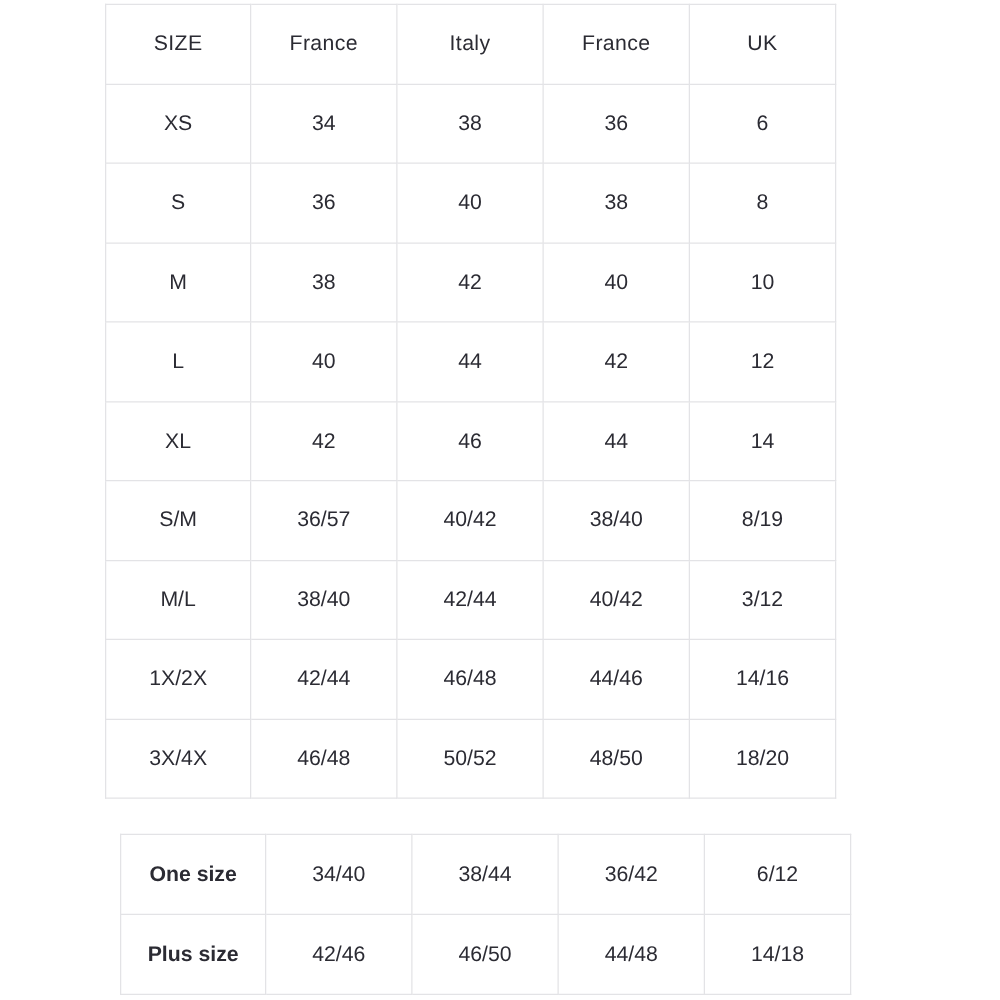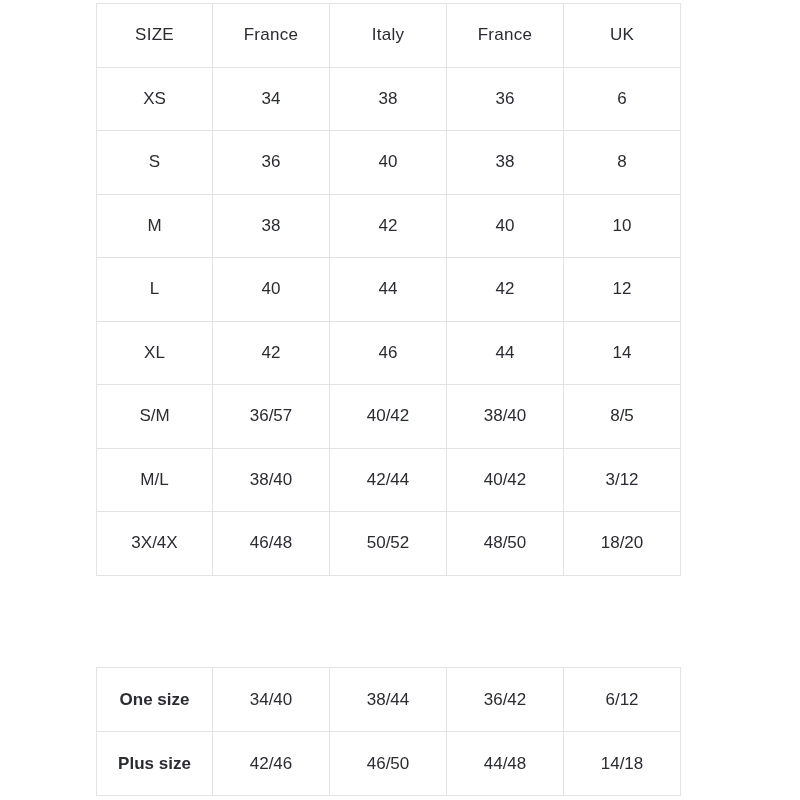--- a/index.html
+++ b/index.html
@@ -30,21 +30,21 @@
     border: 1px solid #e3e3e6;
     text-align: center;
     vertical-align: middle;
     font-size: 17px;
     font-weight: 400;
     color: #2b2b33;
     padding: 0;
   }
   .main-table {
     position: absolute;
-    left: 96px;
+    left: 84px;
     top: 3px;
   }
   .main-table td,
   .main-table th {
     height: 62.5px;
   }
   .main-table .col-size { width: 116px; }
   .main-table .col-std  { width: 117px; }
   .head-cell {
     font-weight: bold;
@@ -124,28 +124,35 @@
         <td>42</td>
         <td>46</td>
         <td>44</td>
         <td>14</td>
       </tr>
       <tr>
         <td class="row-label">S/M</td>
         <td>36/57</td>
         <td>40/42</td>
         <td>38/40</td>
-        <td>8/5</td>
+        <td>8/19</td>
       </tr>
       <tr>
         <td class="row-label">M/L</td>
         <td>38/40</td>
         <td>42/44</td>
         <td>40/42</td>
         <td>3/12</td>
+      </tr>
+      <tr>
+        <td class="row-label">1X/2X</td>
+        <td>42/44</td>
+        <td>46/48</td>
+        <td>44/46</td>
+        <td>14/16</td>
       </tr>
       <tr>
         <td class="row-label">3X/4X</td>
         <td>46/48</td>
         <td>50/52</td>
         <td>48/50</td>
         <td>18/20</td>
       </tr>
     </tbody>
   </table>

